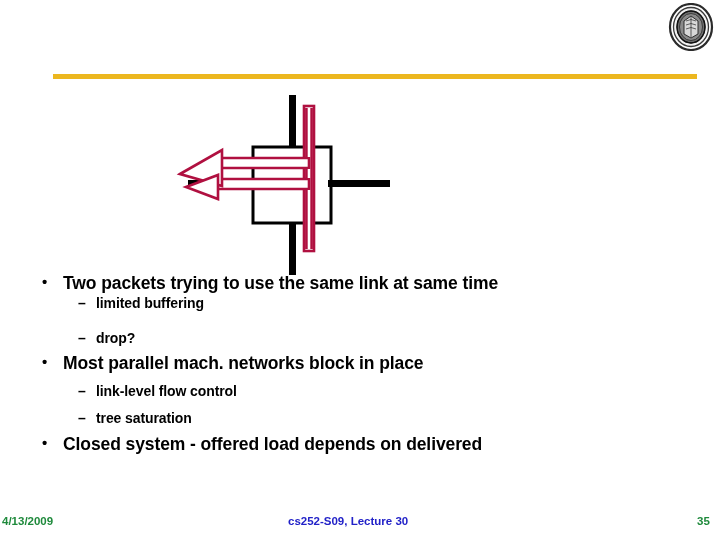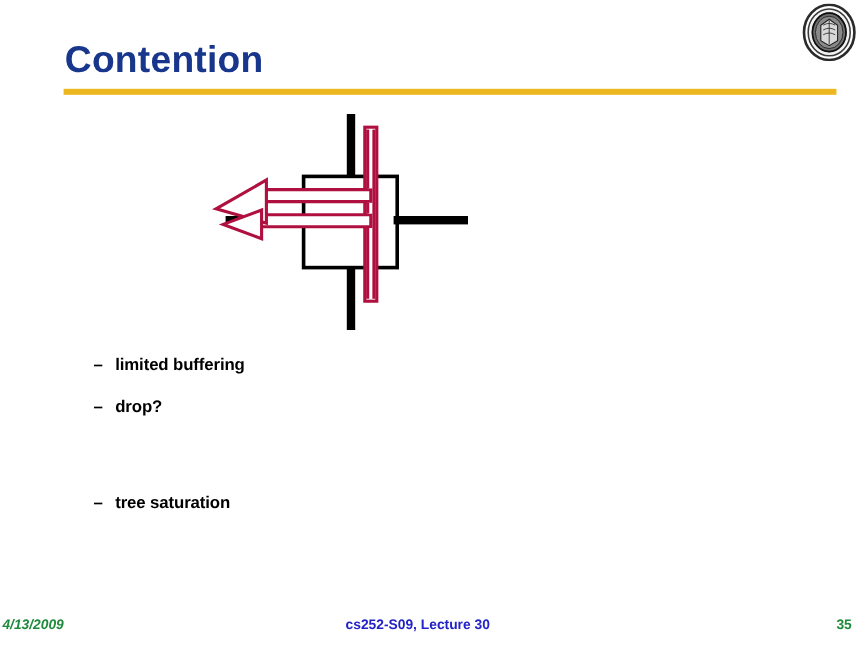--- a/index.html
+++ b/index.html
@@ -86,21 +86,21 @@
     vertical-align: top;
   }
 
   
   .footer-txt {
     position: absolute;
     font-size: 11.5px;
     font-weight: bold;
     white-space: nowrap;
   }
-  #footer-date  { left: 2px;   top: 515px; color: #1f8a3c; font-style: italic; }
+  #footer-date  { left: 2px;   top: 515px; color: #1f8a3c; }
   #footer-center{ left: 288px; top: 515px; color: #2222c8; }
   #footer-page  { left: 697px; top: 515px; color: #1f8a3c; }
 </style>
 </head>
 <body>
 
 <div id="slide">
 
   <div id="logo">
     <svg width="48" height="48" viewBox="0 0 48 48" aria-hidden="true">
@@ -110,21 +110,20 @@
       <ellipse cx="24" cy="24" rx="11.5" ry="13.5" fill="#8a8a8a" stroke="#2a2a2a" stroke-width="0.8"></ellipse>
       <path d="M24 13 L31 18 L31 31 L24 35 L17 31 L17 18 Z" fill="#d8d8d8" stroke="#202020" stroke-width="0.9"></path>
       <path d="M24 14 L24 34" stroke="#3a3a3a" stroke-width="0.8"></path>
       <path d="M19 18 Q24 15 29 18" stroke="#2a2a2a" stroke-width="0.7" fill="none"></path>
       <path d="M19 22 Q24 19 29 22" stroke="#2a2a2a" stroke-width="0.7" fill="none"></path>
       <path d="M19 26 Q24 23 29 26" stroke="#2a2a2a" stroke-width="0.7" fill="none"></path>
       <ellipse cx="24" cy="24" rx="14" ry="16" fill="none" stroke="#111111" stroke-width="1.4"></ellipse>
     </svg>
   </div>
 
-  <div id="title">Contention</div>
   <div id="title-rule"></div>
 
   <div id="diagram">
     <svg width="240" height="180" viewBox="0 0 240 180" aria-hidden="true">
 
       <rect x="119" y="0" width="7" height="53" fill="#000000"></rect>
       <rect x="119" y="127" width="7" height="53" fill="#000000"></rect>
 
       <rect x="18" y="85" width="66" height="7" fill="#000000"></rect>
       <rect x="158" y="85" width="62" height="7" fill="#000000"></rect>
@@ -142,29 +141,41 @@
       <path d="M16 92 L48 80 L48 86 L48 86 L48 104 Z" fill="#ffffff" stroke="#b01040" stroke-width="2.6" stroke-linejoin="miter"></path>
 
       <rect x="136.4" y="13" width="5.2" height="49" fill="#ffffff"></rect>
       <rect x="136.4" y="74" width="5.2" height="9" fill="#ffffff"></rect>
       <rect x="136.4" y="95" width="5.2" height="59" fill="#ffffff"></rect>
       <path d="M136.4 13 L136.4 62 M136.4 74 L136.4 83 M136.4 95 L136.4 154" stroke="#b01040" stroke-width="2.6" fill="none"></path>
       <path d="M141.6 13 L141.6 154" stroke="#b01040" stroke-width="2.6" fill="none"></path>
     </svg>
   </div>
 
+  <div class="bullet1" style="left:42px; top:273px;">
+    <span class="dot">•</span><span>Two packets trying to use the same link at same time</span>
+  </div>
   <div class="bullet2" style="left:78px; top:295px;">
     <span class="dash">–</span><span>limited buffering</span>
   </div>
   <div class="bullet2" style="left:78px; top:330px;">
     <span class="dash">–</span><span>drop?</span>
   </div>
 
+  <div class="bullet1" style="left:42px; top:353px;">
+    <span class="dot">•</span><span>Most parallel mach. networks block in place</span>
+  </div>
+  <div class="bullet2" style="left:78px; top:383px;">
+    <span class="dash">–</span><span>link-level flow control</span>
+  </div>
   <div class="bullet2" style="left:78px; top:410px;">
     <span class="dash">–</span><span>tree saturation</span>
   </div>
 
+  <div class="bullet1" style="left:42px; top:434px;">
+    <span class="dot">•</span><span>Closed system - offered load depends on delivered</span>
+  </div>
 
   <div id="footer-date" class="footer-txt">4/13/2009</div>
   <div id="footer-center" class="footer-txt">cs252-S09, Lecture 30</div>
   <div id="footer-page" class="footer-txt">35</div>
 
 </div>
 
 </body></html>

